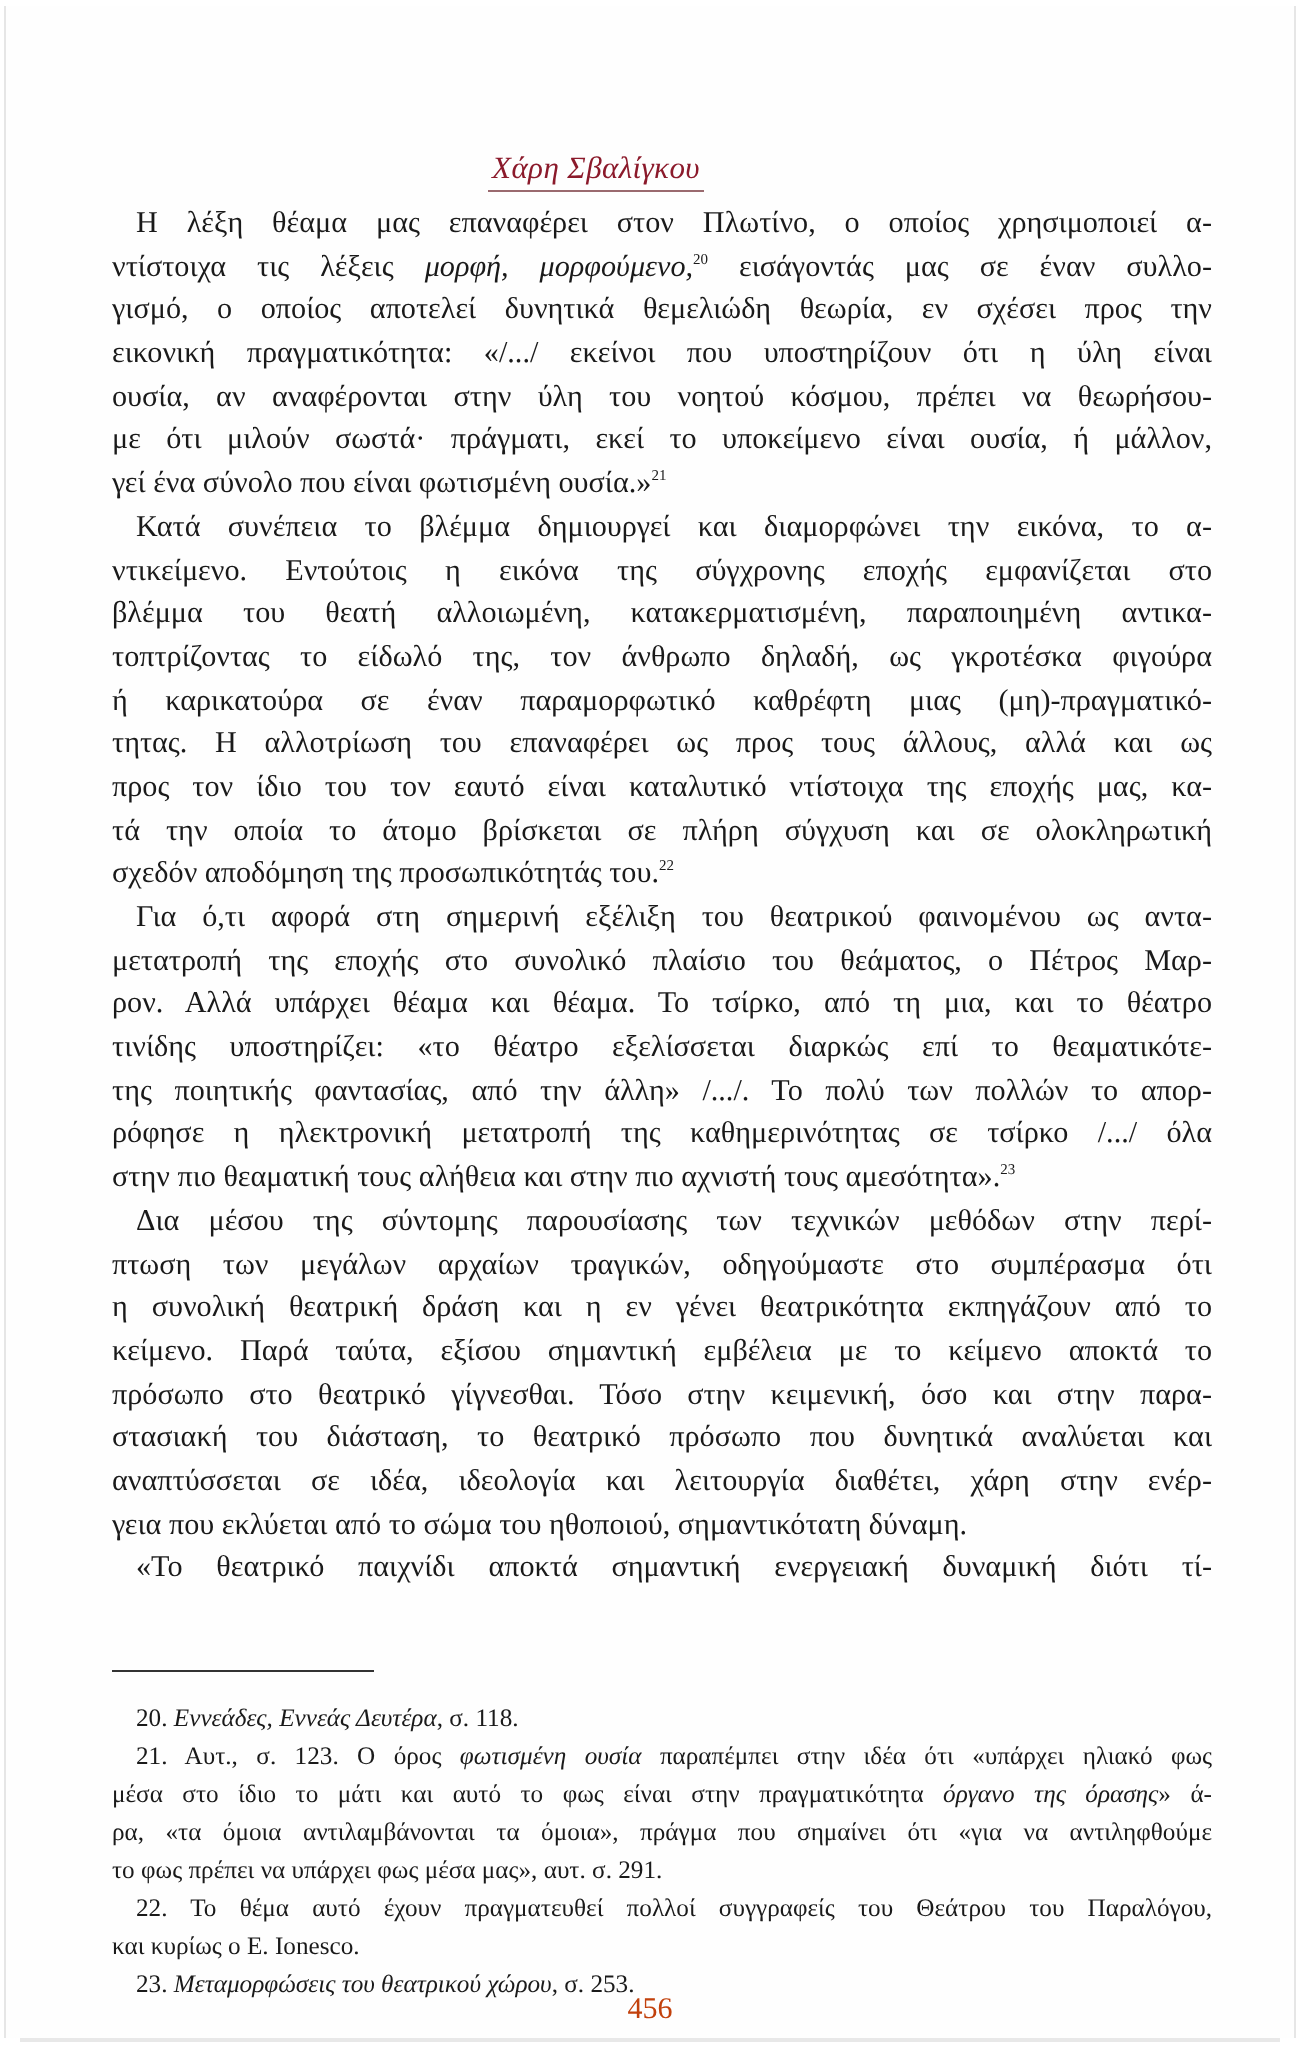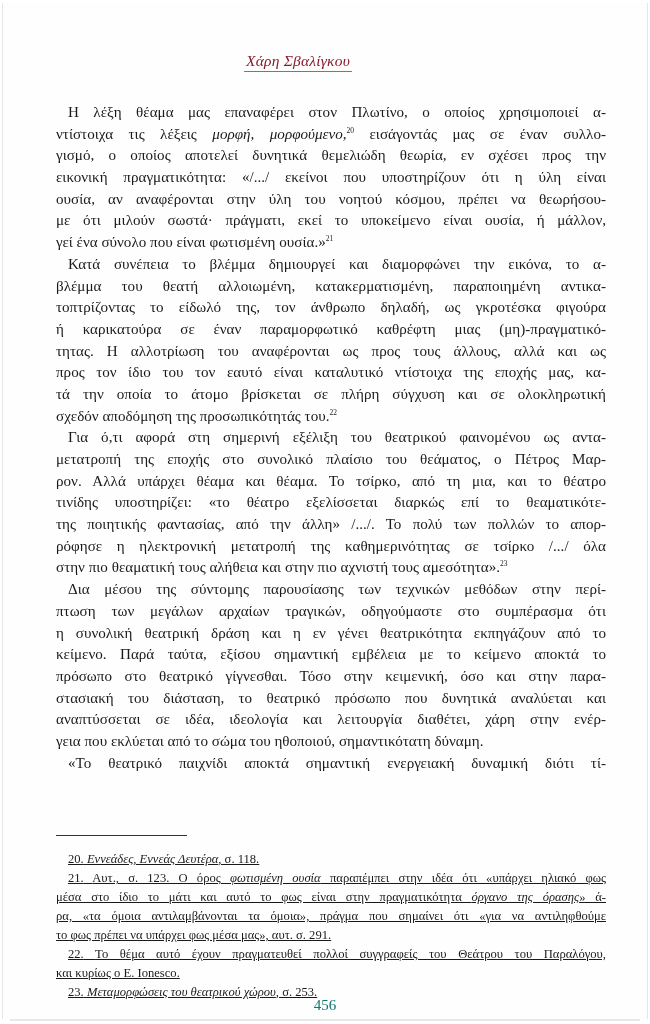--- a/index.html
+++ b/index.html
@@ -1,29 +1,29 @@
 <!DOCTYPE html>
 <html><head>
 <meta charset="utf-8">
 <style>
   html, body { margin: 0; padding: 0; background: #ffffff; }
   body { width: 650px; height: 1024px; position: relative; overflow: hidden; font-family: "Liberation Serif", "DejaVu Serif", serif; color: #1a1a1a; }
   .page { position: absolute; left: 2px; top: 3px; width: 644px; height: 1016px; background: #fefefe; border-left: 1px solid #e6e6e6; border-right: 1px solid #e6e6e6; }
-  .header { position: absolute; top: 52px; left: 0; width: 596px; text-align: center; }
+  .header { position: absolute; top: 76px; left: 0; width: 596px; text-align: center; }
   .header span { display: inline-block; color: #8b1a2b; font-size: 15.5px; font-style: italic; padding: 0 2px 1px 2px; border-bottom: 1px solid #9a6a6f; letter-spacing: 0.2px; }
   .body { position: absolute; left: 56px; top: 102px; width: 550px; font-size: 15.1px; line-height: 21.7px; text-align: justify; }
   .line { display: block; white-space: nowrap; text-align: justify; text-align-last: justify; height: 21.7px; }
   .line.last { text-align-last: left; }
   .line.indent { padding-left: 12px; }
   sup { font-size: 7.5px; vertical-align: 6px; line-height: 0; }
   i { font-style: italic; }
   .rule { position: absolute; left: 56px; top: 835px; width: 131px; border-top: 1px solid #333; }
   .notes { position: absolute; left: 56px; top: 850px; width: 550px; font-size: 12.6px; line-height: 19px; }
-  .notes .line { height: 19px; text-decoration: underline; }
-  .pagenum { position: absolute; top: 997px; left: 0; width: 650px; text-align: center; color: #0f766e; font-size: 15px; }
+  .notes .line { height: 19px; }
+  .pagenum { position: absolute; top: 997px; left: 0; width: 650px; text-align: center; color: #c2410c; font-size: 15px; }
   .bottom-shadow { position: absolute; left: 10px; right: 10px; top: 1019px; height: 2px; background: #e8e8e8; }
 </style>
 </head>
 <body>
 
 <div class="page"></div>
 
 <div class="header">
   <span>Χάρη Σβαλίγκου</span>
 </div>
@@ -35,24 +35,25 @@
     <span class="line"><span>ντίστοιχα τις λέξεις </span><i>μορφή, μορφούμενο,</i><sup>20</sup><span> εισάγοντάς μας σε έναν συλλο-</span></span>
     <span class="line">γισμό, ο οποίος αποτελεί δυνητικά θεμελιώδη θεωρία, εν σχέσει προς την</span>
     <span class="line">εικονική πραγματικότητα: «/.../ εκείνοι που υποστηρίζουν ότι η ύλη είναι</span>
     <span class="line">ουσία, αν αναφέρονται στην ύλη του νοητού κόσμου, πρέπει να θεωρήσου-</span>
     <span class="line">με ότι μιλούν σωστά· πράγματι, εκεί το υποκείμενο είναι ουσία, ή μάλλον,</span>
     <span class="line last"><span>γεί ένα σύνολο που είναι φωτισμένη ουσία.»</span><sup>21</sup></span>
   </div>
 
   <div>
     <span class="line indent">Κατά συνέπεια το βλέμμα δημιουργεί και διαμορφώνει την εικόνα, το α-</span>
+    <span class="line">ντικείμενο. Εντούτοις η εικόνα της σύγχρονης εποχής εμφανίζεται στο</span>
     <span class="line">βλέμμα του θεατή αλλοιωμένη, κατακερματισμένη, παραποιημένη αντικα-</span>
     <span class="line">τοπτρίζοντας το είδωλό της, τον άνθρωπο δηλαδή, ως γκροτέσκα φιγούρα</span>
     <span class="line">ή καρικατούρα σε έναν παραμορφωτικό καθρέφτη μιας (μη)-πραγματικό-</span>
-    <span class="line">τητας. Η αλλοτρίωση του αναφέρονται ως προς τους άλλους, αλλά και ως</span>
+    <span class="line">τητας. Η αλλοτρίωση του επαναφέρει ως προς τους άλλους, αλλά και ως</span>
     <span class="line">προς τον ίδιο του τον εαυτό είναι καταλυτικό ντίστοιχα της εποχής μας, κα-</span>
     <span class="line">τά την οποία το άτομο βρίσκεται σε πλήρη σύγχυση και σε ολοκληρωτική</span>
     <span class="line last"><span>σχεδόν αποδόμηση της προσωπικότητάς του.</span><sup>22</sup></span>
   </div>
 
   <div>
     <span class="line indent">Για ό,τι αφορά στη σημερινή εξέλιξη του θεατρικού φαινομένου ως αντα-</span>
     <span class="line">μετατροπή της εποχής στο συνολικό πλαίσιο του θεάματος, ο Πέτρος Μαρ-</span>
     <span class="line">ρον. Αλλά υπάρχει θέαμα και θέαμα. Το τσίρκο, από τη μια, και το θέατρο</span>
     <span class="line">τινίδης υποστηρίζει: «το θέατρο εξελίσσεται διαρκώς επί το θεαματικότε-</span>

